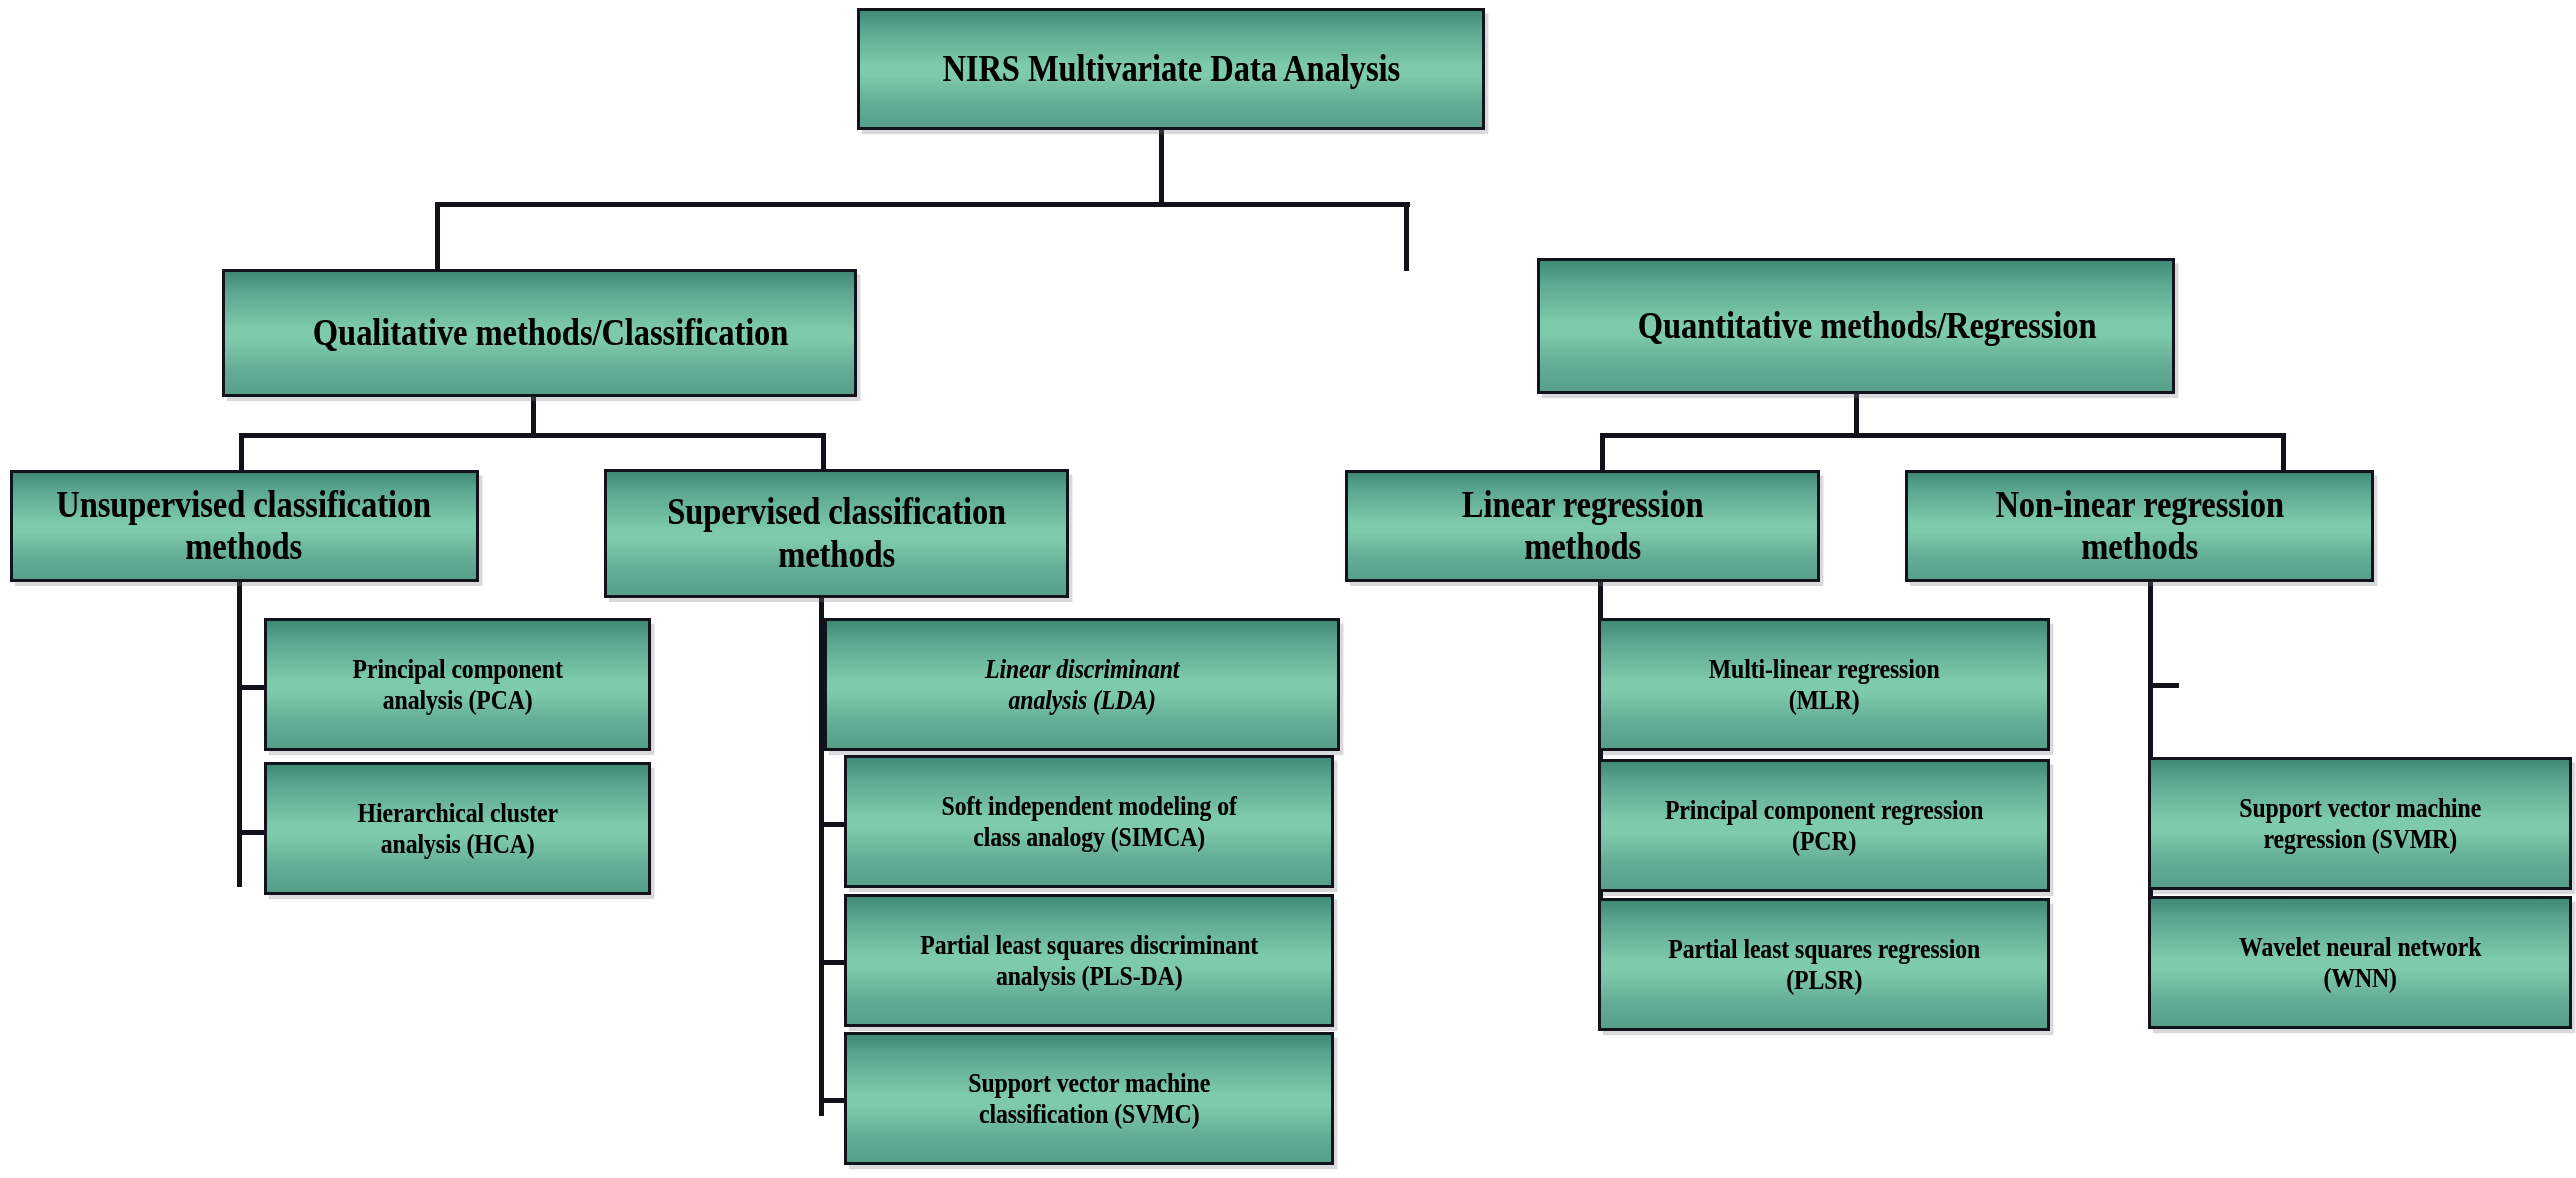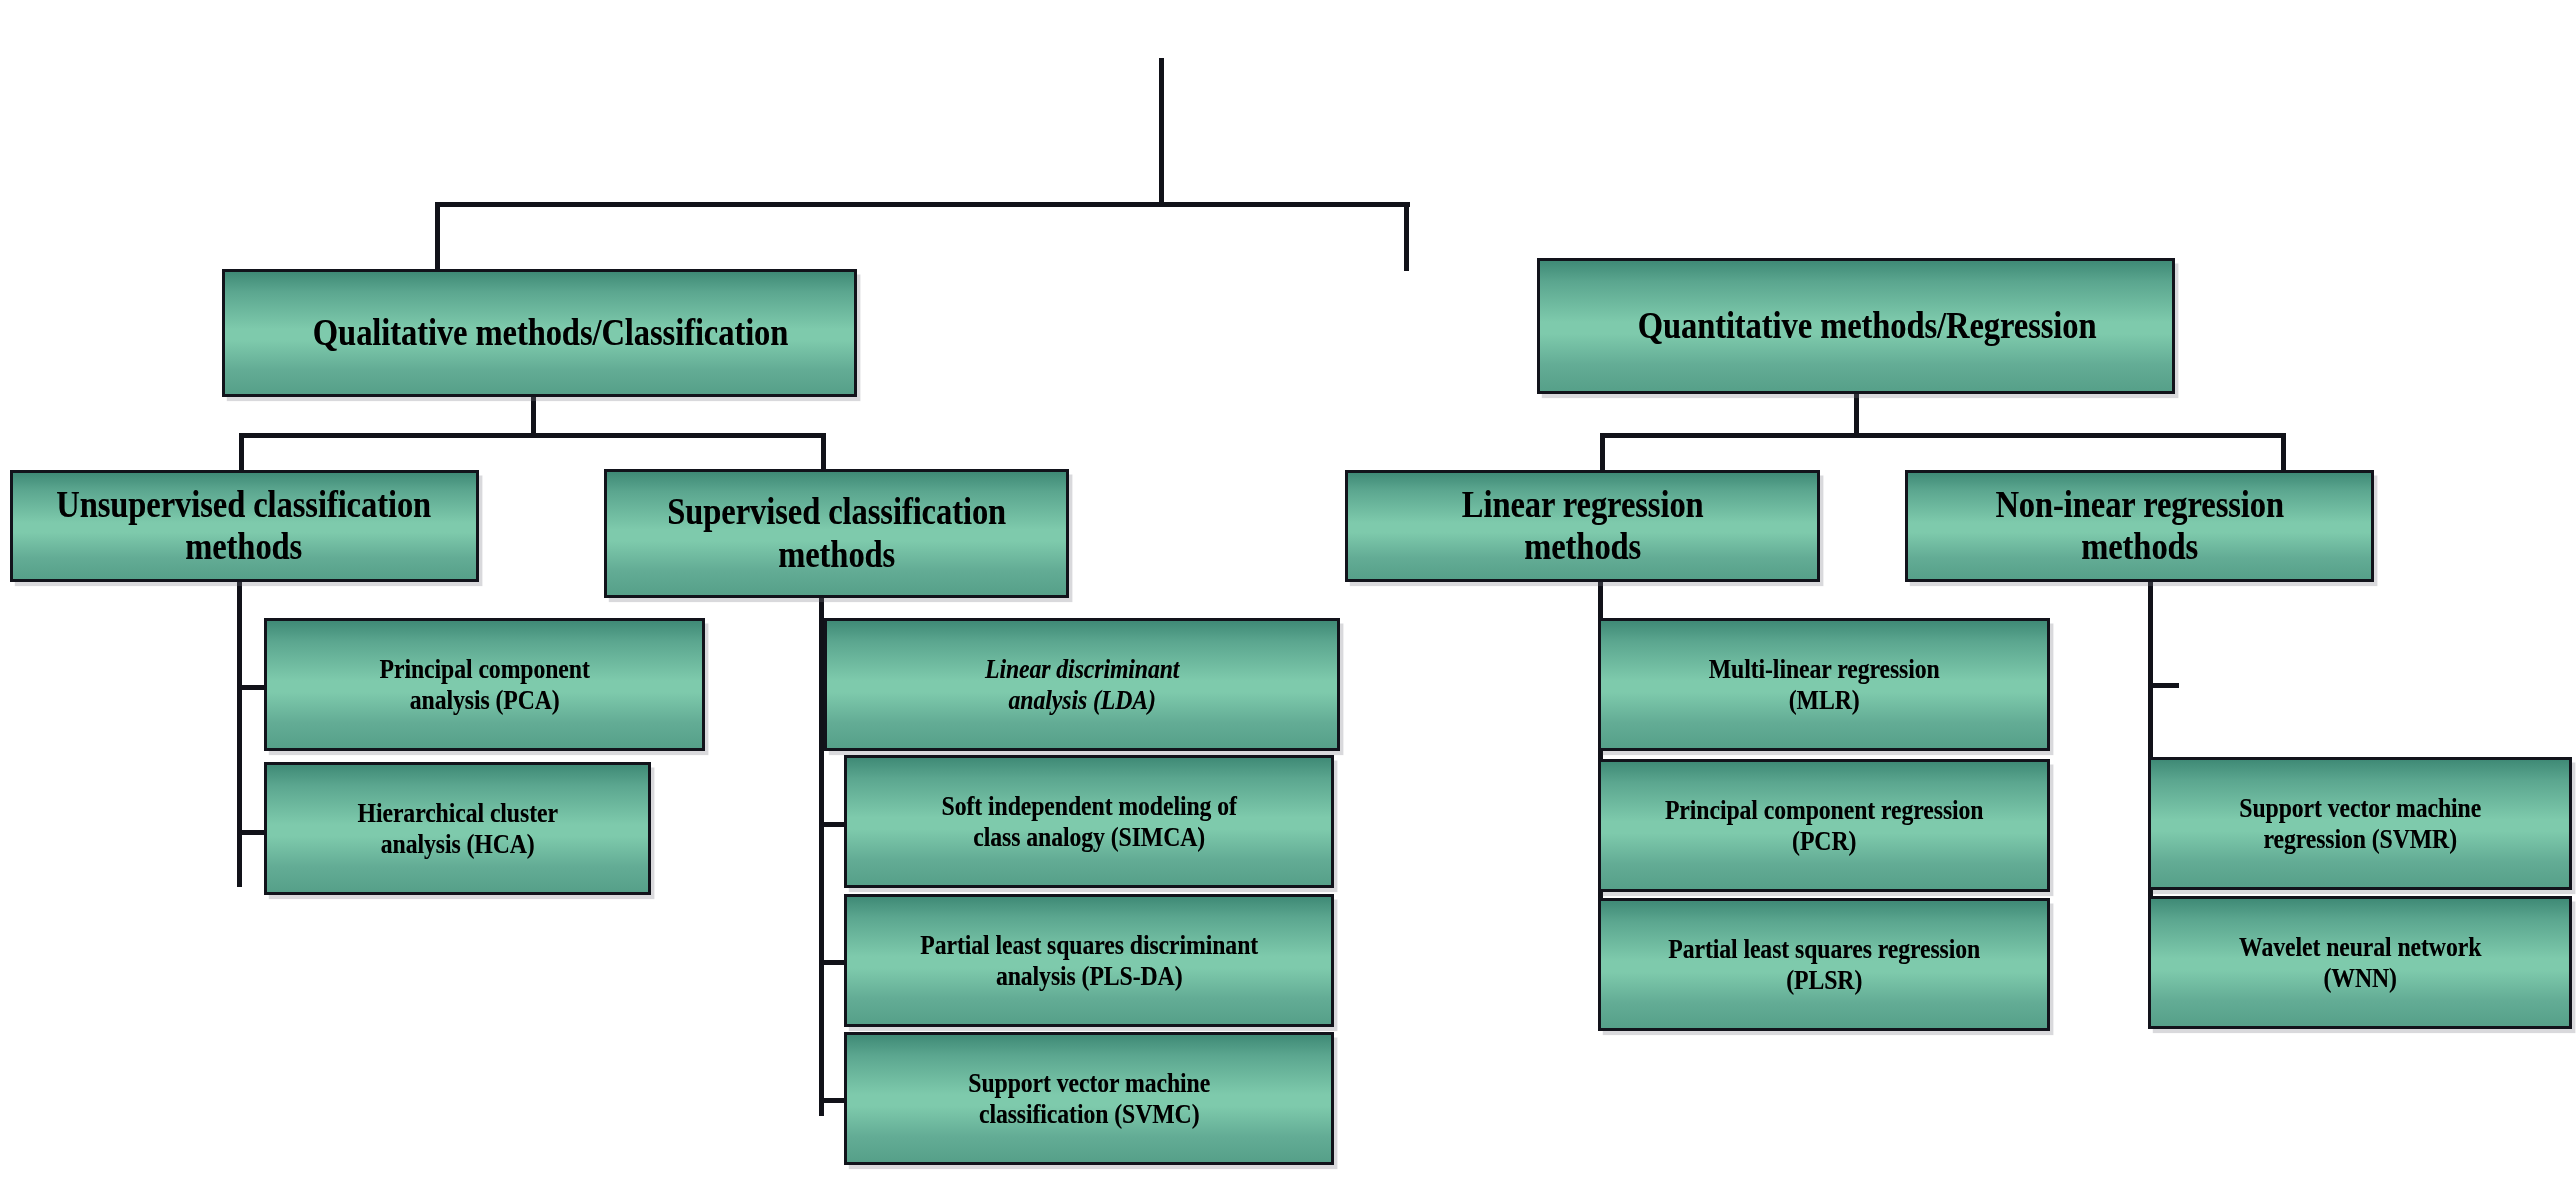--- a/index.html
+++ b/index.html
@@ -97,20 +97,23 @@
   <div class="ln v" style="left:1598px; top:577px; height:435px;"></div>
   <div class="ln h" style="left:1598px; top:685px; width:41px;"></div>
   <div class="ln h" style="left:1598px; top:825px; width:41px;"></div>
   <div class="ln h" style="left:1598px; top:964px; width:41px;"></div>
 
   <div class="ln v" style="left:2148px; top:577px; height:407px;"></div>
   <div class="ln h" style="left:2148px; top:683px; width:31px;"></div>
   <div class="ln h" style="left:2148px; top:823px; width:31px;"></div>
   <div class="ln h" style="left:2148px; top:963px; width:31px;"></div>
 
+  <div class="node lvl0" style="left:857px; top:8.1px; width:628px; height:122px;">
+    <span class="txt">NIRS Multivariate Data Analysis</span>
+  </div>
 
   <div class="node lvl1" style="left:222px; top:269px; width:635px; height:128px;">
     <span class="txt">Qualitative methods/Classification</span>
   </div>
 
   <div class="node lvl1" style="left:1537px; top:258px; width:638px; height:136px;">
     <span class="txt">Quantitative methods/Regression</span>
   </div>
 
   <div class="node lvl2" style="left:9.5px; top:470px; width:469px; height:112px;">
@@ -126,21 +129,21 @@
   <div class="node lvl2" style="left:1345px; top:470px; width:475px; height:112px;">
     <span class="txt">Linear regression
 methods</span>
   </div>
 
   <div class="node lvl2" style="left:1905px; top:470px; width:469px; height:112px;">
     <span class="txt">Non-inear regression
 methods</span>
   </div>
 
-  <div class="node lvl3" style="left:264px; top:618px; width:441px; height:133px;">
+  <div class="node lvl3" style="left:264px; top:618px; width:387px; height:133px;">
     <span class="txt">Principal component
 analysis (PCA)</span>
   </div>
   <div class="node lvl3" style="left:264px; top:762px; width:387px; height:133px;">
     <span class="txt">Hierarchical cluster
 analysis (HCA)</span>
   </div>
 
   <div class="node lvl3" style="left:824px; top:618px; width:516px; height:133px;font-style:italic;">
     <span class="txt">Linear discriminant

